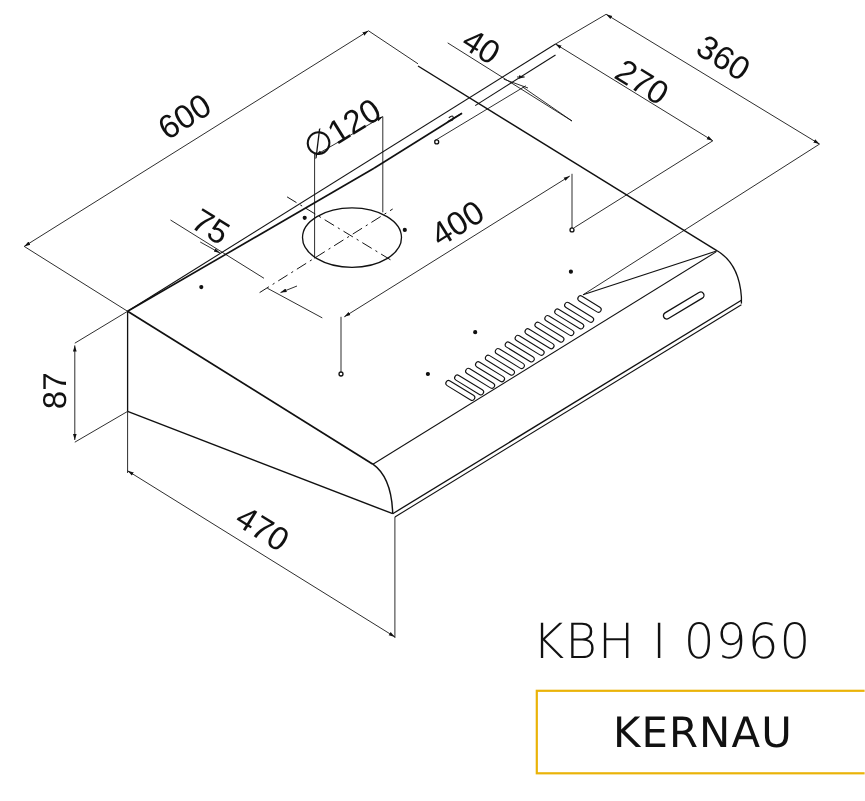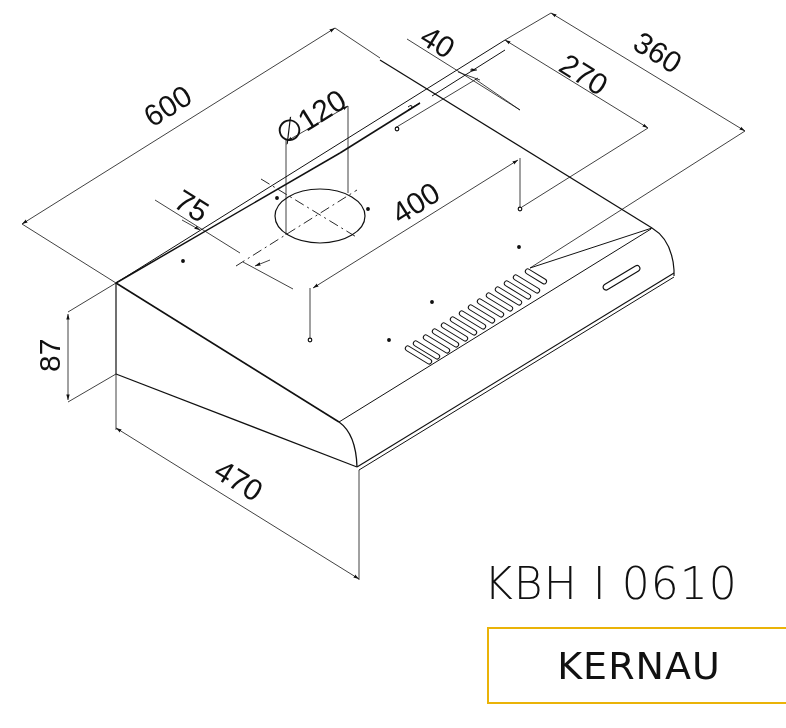--- a/index.html
+++ b/index.html
@@ -128,16 +128,16 @@
     <text class="dim-text" transform="translate(172,206) rotate(32)">75</text>
     <text class="dim-text" transform="translate(400,225) rotate(-32)">400</text>
     <text class="dim-text" transform="translate(418,42) rotate(32)">40</text>
     <text class="dim-text" transform="translate(557,70) rotate(32)">270</text>
     <text class="dim-text" transform="translate(631,48) rotate(32)">360</text>
     <text class="dim-text" transform="translate(60,372) rotate(-90)">87</text>
     <text class="dim-text" transform="translate(212,476) rotate(32)">470</text>
   </g>
 </svg>
 
-<div class="model-text">KBH I 0610</div>
+<div class="model-text">KBH I 0960</div>
 <div class="brand-box">
   <span class="brand-text">KERNAU</span>
 </div>
 
 </body></html>

